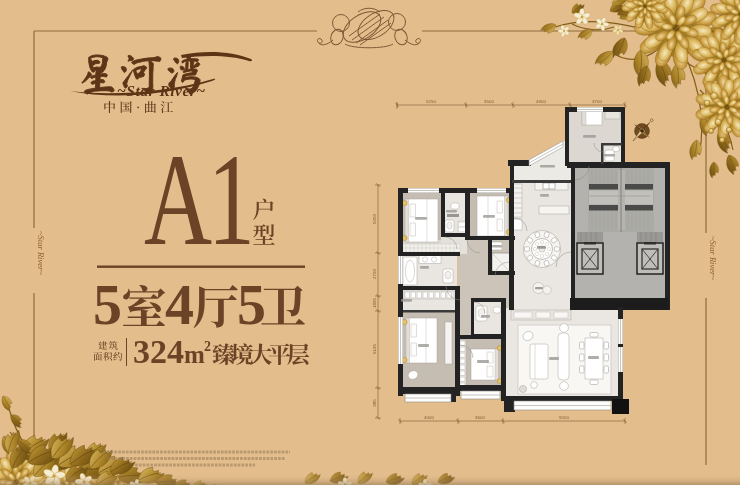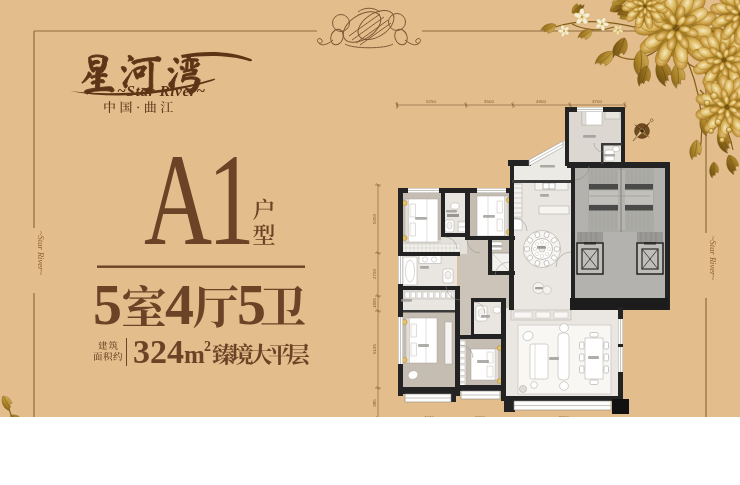--- a/index.html
+++ b/index.html
@@ -1,12 +1,12 @@
 <!DOCTYPE html>
-<html><head><meta charset="utf-8"><style>html,body{margin:0;padding:0}.page{position:relative;width:740px;height:417px;overflow:hidden;background:#bef264;font-family:"Liberation Sans",sans-serif}</style></head><body>
+<html><head><meta charset="utf-8"><style>html,body{margin:0;padding:0}.page{position:relative;width:740px;height:485px;overflow:hidden;background:#bef264;font-family:"Liberation Sans",sans-serif}</style></head><body>
 <div class="page">
 <svg width="740" height="485" viewBox="0 0 740 485">
 <defs>
 <radialGradient id="pet" cx="50%" cy="35%" r="75%">
  <stop offset="0%" stop-color="#eed9a0"></stop>
           <stop offset="45%" stop-color="#c99a3e"></stop>
           <stop offset="100%" stop-color="#846119"></stop>
 </radialGradient>
 <radialGradient id="pet2" cx="50%" cy="35%" r="75%">
  <stop offset="0%" stop-color="#f5e8bd"></stop>

